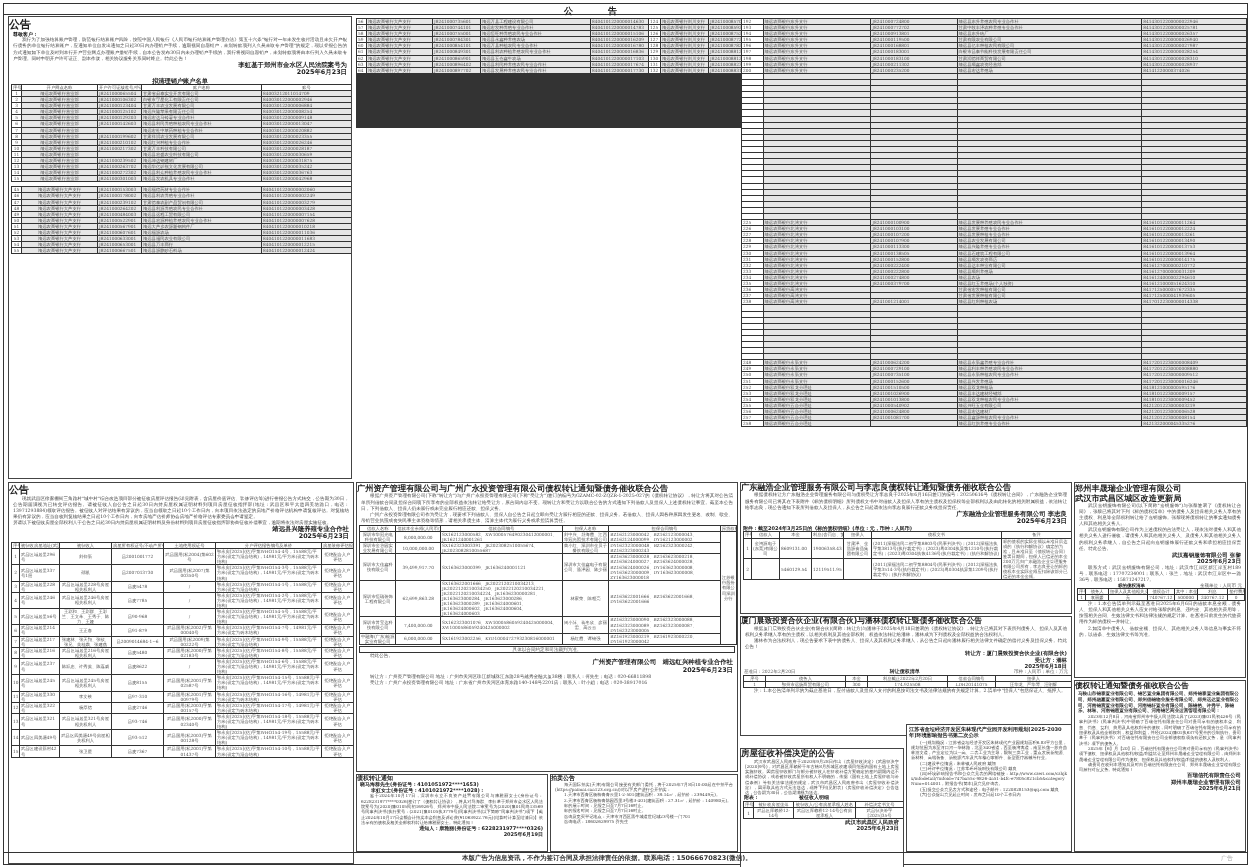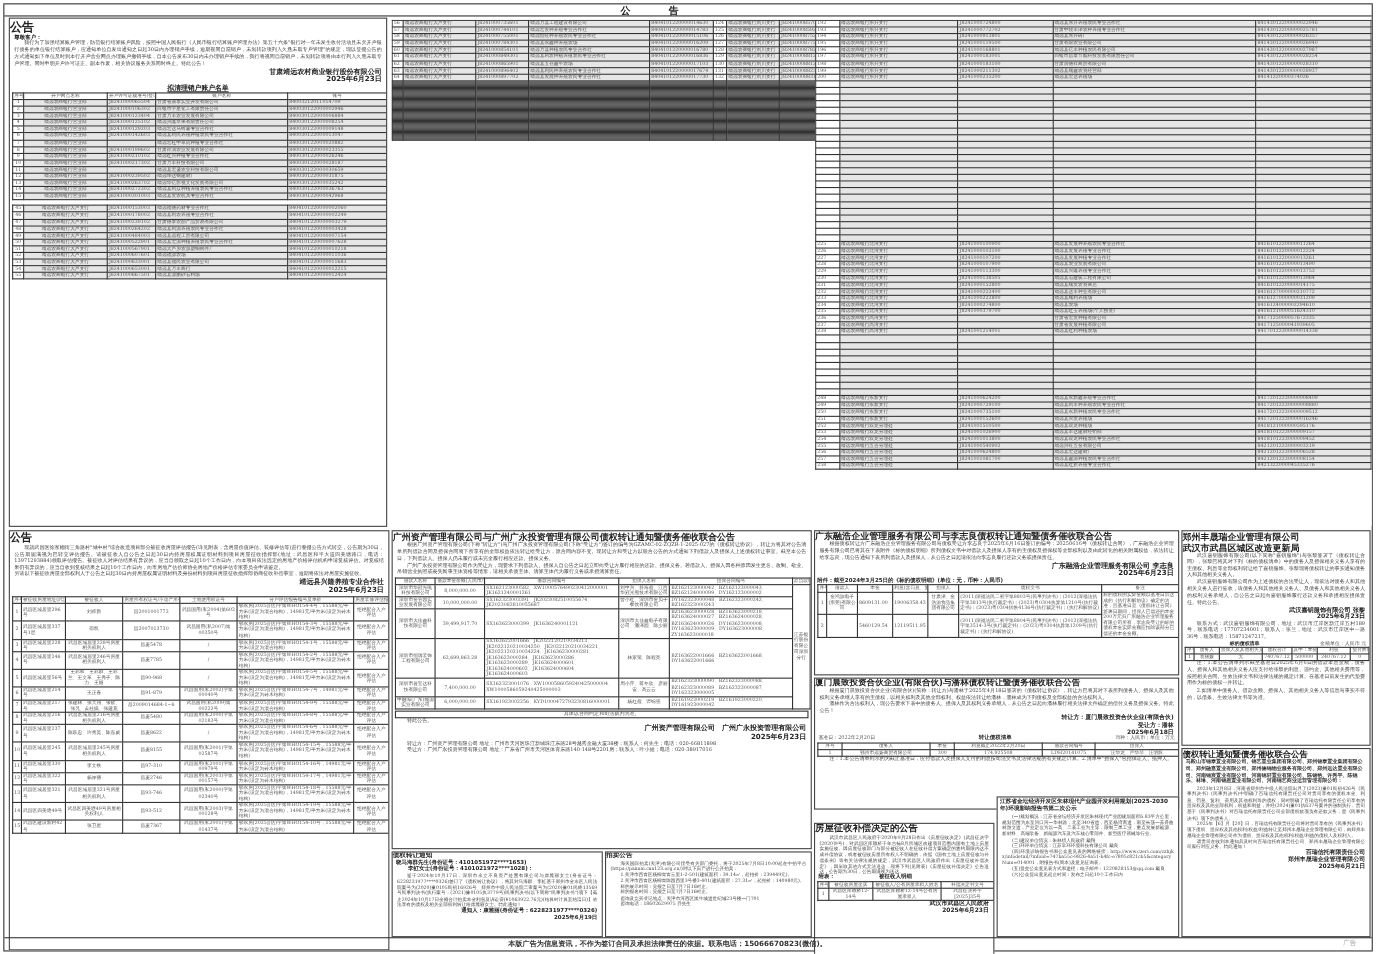--- a/index.html
+++ b/index.html
@@ -26,21 +26,21 @@
 </head>
 <body>
 
 <div class="page">
   <div class="topbar"></div>
 
   <div class="panel" style="left:4px;top:12px;width:344px;height:463px;">
     <div class="h-title" style="font-size:11px;margin-top:2px;">公告</div>
     <div style="font-family:'DejaVu Sans',sans-serif;font-weight:bold;font-size:5px;padding-left:4px;">尊敬客户：</div>
     <div class="body-text">我行为了加强结算账户管理，防范银行结算账户风险，按照中国人民银行《人民币银行结算账户管理办法》第五十六条"银行对一年未发生收付活动且未欠开户银行债务的单位银行结算账户，应通知单位自发出通知之日起30日内办理销户手续，逾期视同自愿销户，未划转款项列入久悬未取专户管理"的规定，现以登报公告的方式通知如下单位及时到本行开户营业网点办理账户撤销手续，自本公告发布30日内未办理销户手续的，我行将视同自愿销户，未划转款项将由本行列入久悬未取专户管理。同时申明开户许可证正、副本作废，相关协议服务关系同时终止。特此公告！</div>
-    <div class="sign">甘肃靖远农村商业银行股份有限公司</div>
+    <div class="sign">李虹基于郑州市金水区人民法院案号为</div>
     <div class="sign">2025年6月23日</div>
     <div class="sub" style="text-decoration:underline;">拟清理销户账户名单</div>
     <table style="margin:0 2px;width:340px;">
       <colgroup>
           <col style="width:10px">
           <col style="width:76px">
           <col style="width:44px">
           <col style="width:120px">
           <col style="width:90px">
         </colgroup>
@@ -1615,21 +1615,21 @@
             <td class="c">中融海(广东)能源实业有限公司</td>
             <td class="c">6,000,000.00</td>
             <td>SX161923002256、KYD1000472793230816000001</td>
             <td class="c">杨红霞、谭锦强</td>
             <td>BZ161923000219、BZ161923000220、DY161923000042</td>
           </tr>
         </tbody>
     </table>
     <div style="text-align:center;font-size:4.6px;color:#555;border:0.8px solid #333;margin:0 2px;">具体以合同约定和司法裁判为准。</div>
     <div class="body-text">特此公告。</div>
-    <div class="sign">广州资产管理有限公司　广州广永投资管理有限公司</div>
+    <div class="sign">广州资产管理有限公司　靖远红兴种植专业合作社</div>
     <div class="sign">2025年6月23日</div>
     <div class="body-text">转让方：广州资产管理有限公司 地址：广州市天河区珠江新城珠江东路28号越秀金融大厦38楼；联系人：何先生；电话：020-66811898</div>
     <div class="body-text">受让方：广州广永投资管理有限公司 地址：广东省广州市天河区体育东路140-148号2201房；联系人：叶小姐；电话：020-38917016</div>
   </div>
 
   <div class="panel" style="left:352px;top:770px;width:192px;height:78px;">
     <div class="h-title" style="font-size:6px;">债权转让通知</div>
     <div style="font-family:'DejaVu Sans',sans-serif;font-weight:bold;font-size:5px;padding-left:3px;">晓马海群先生(身份证号：4101051972****1653)</div>
     <div style="font-family:'DejaVu Sans',sans-serif;font-weight:bold;font-size:5px;padding-left:14px;">李虹女士(身份证号：4101021972****1028)：</div>
     <div class="body-text" style="font-size:4.2px;line-height:5.3px;">鉴于2024年10月17日，深圳市永立不良资产处置有限公司与康雅丽女士(身份证号：6228231977****0326)签订了《债权转让协议》，将其对马海群、李虹基于郑州市金水区人民法院案号为(2020)豫0105民初16926号、郑州市中级人民法院二审案号为(2020)豫01民终13569号民事判决书(执行案号：(2021)豫0105执3779号)民事判决书(以下简称"民事判决书")项下【截止2024年10月17日金额合计拍卖本金利息及诉讼费(¥1063922.76元)(结算时计算至结清日)】依法享有的债权及相关全部权利转让给康雅丽女士。特此通知！</div>

